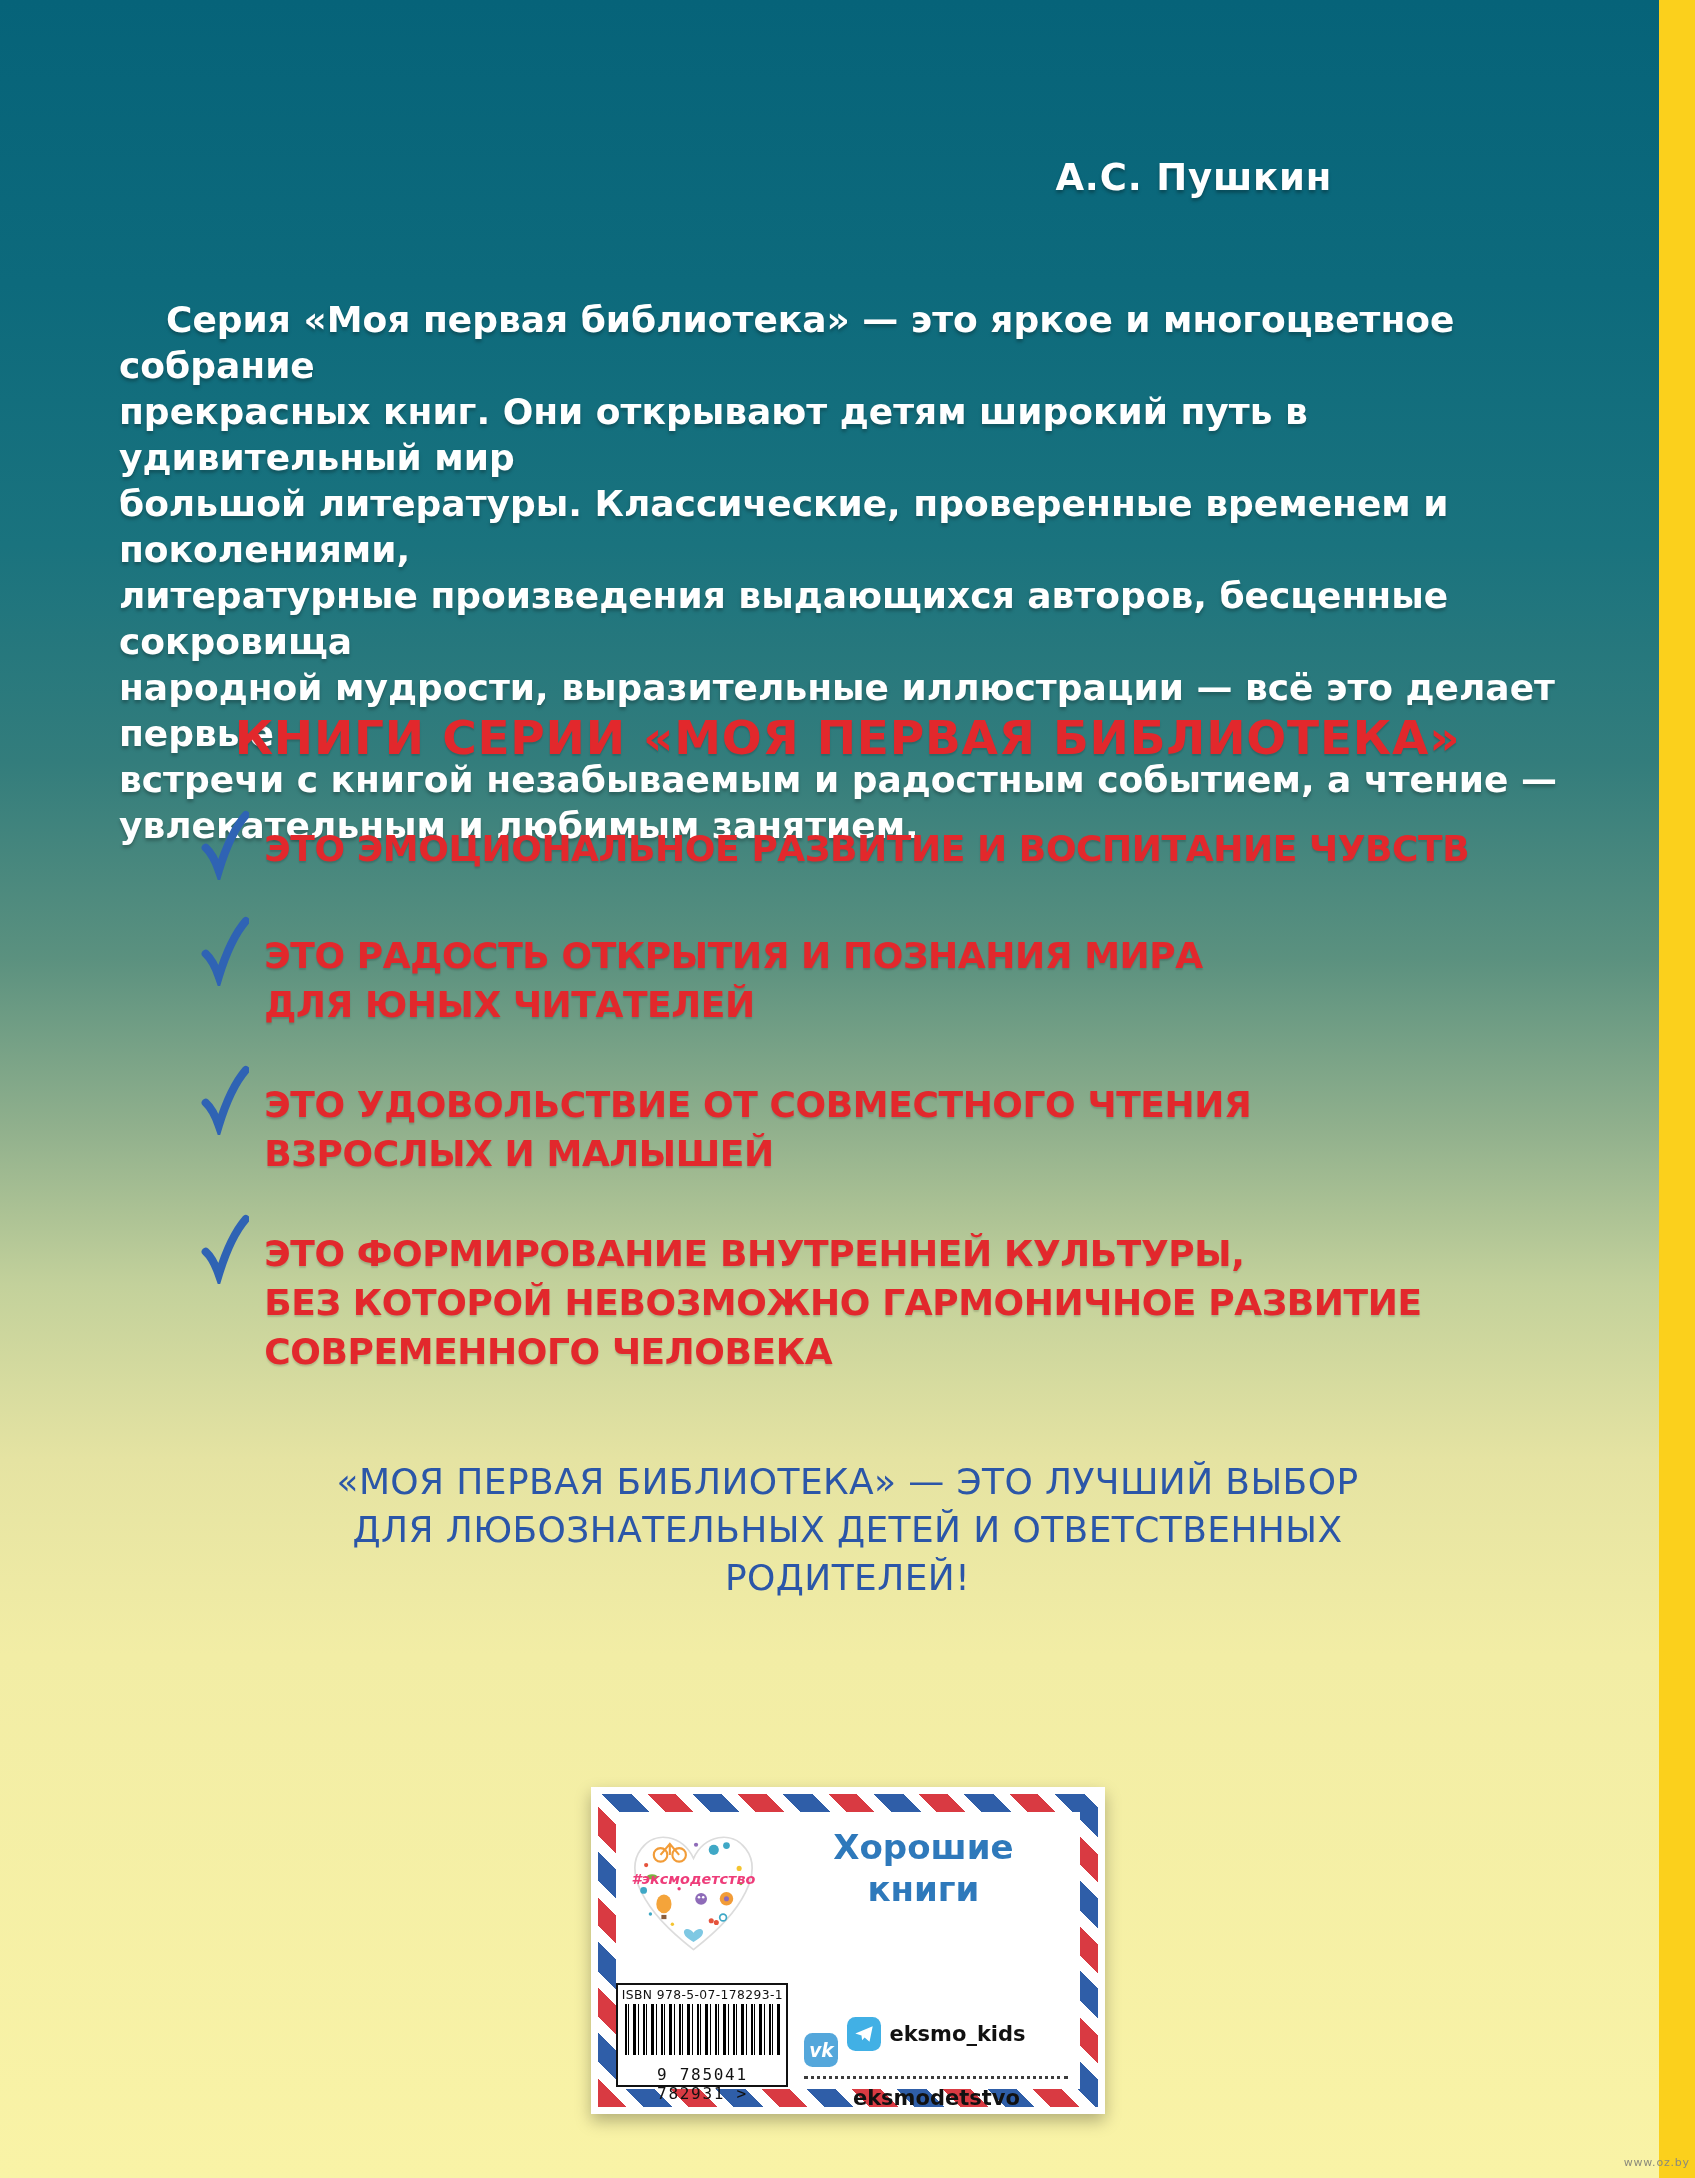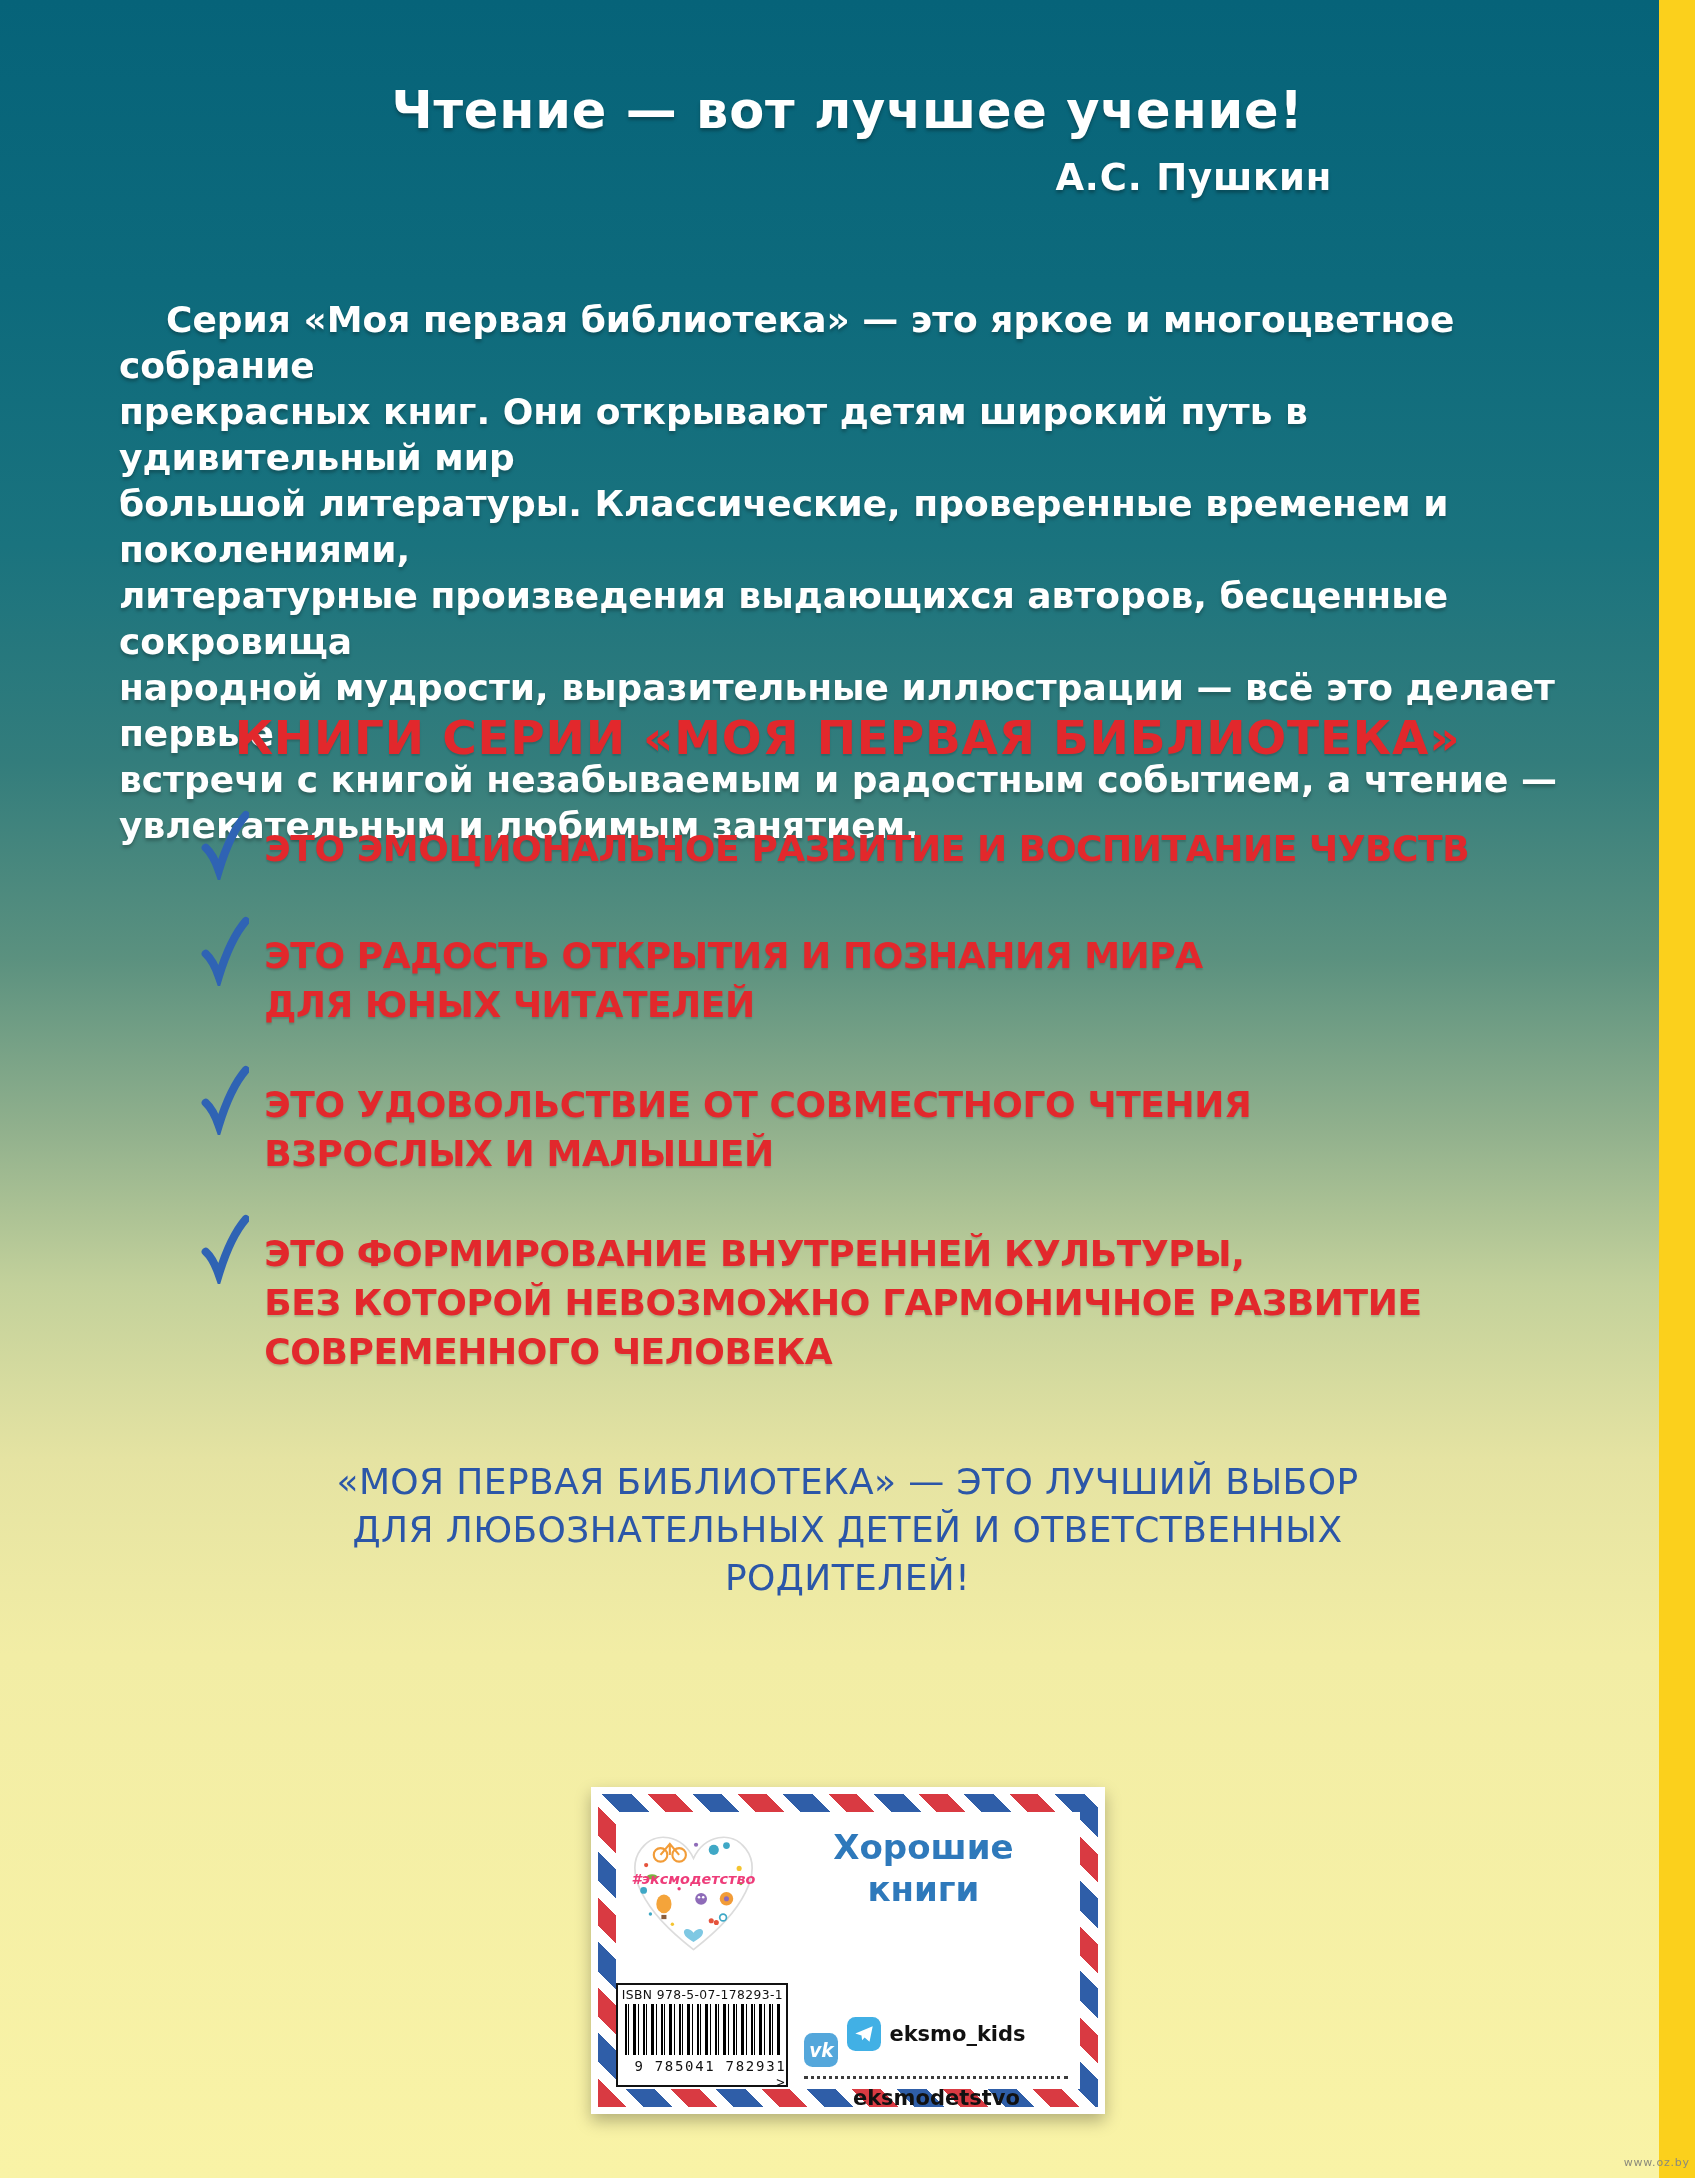--- a/index.html
+++ b/index.html
@@ -52,43 +52,42 @@
   .slogan-top{font-size:34px;line-height:42px;font-weight:bold;}
   .slogan-bottom{font-size:26px;line-height:32px;font-weight:bold;}
 
   .isbn-box{position:absolute;left:0px;top:171px;width:168px;height:100px;
     border:2.5px solid #111;background:#fff;text-align:center;}
   .isbn{font-size:12.3px;color:#111;margin-top:2.5px;letter-spacing:0.4px;}
   .bars{height:51px;margin:1.7px 6.8px 0;
     background:repeating-linear-gradient(90deg,
       #000 0 1.7px,transparent 1.7px 3.4px,#000 3.4px 4.2px,transparent 4.2px 7.6px,
       #000 7.6px 11px,transparent 11px 12.7px,#000 12.7px 13.6px,transparent 13.6px 18px);}
-  .digits{font-family:"DejaVu Sans Mono","Liberation Mono",monospace;font-size:14px;
-    color:#111;letter-spacing:1.7px;margin-top:3px;text-align:right;}
+  .digits{font-family:"DejaVu Sans Mono","Liberation Mono",monospace;font-size:16px;
+    color:#111;letter-spacing:1.7px;margin-top:10px;}
 
   .social{position:absolute;left:188px;top:188px;width:264px;}
   .social-row{display:flex;align-items:center;gap:8.5px;}
   .icon{width:34px;height:34px;border-radius:8.5px;display:inline-flex;
     align-items:center;justify-content:center;flex:0 0 34px;}
   .vk{background:#54a7db;color:#fff;font-weight:bold;font-style:italic;font-size:18.6px;margin-top:33px;}
   .tg{background:#41b0e5;}
   .tg svg{width:22px;height:22px;}
   .handle{font-size:21px;font-weight:bold;color:#111;}
   .dots{border-bottom:3.4px dotted #3c3c3c;margin:8.5px 0 6.8px;}
   .handle2{text-align:center;}
 
   .watermark{position:absolute;top:2156px;right:5.1px;font-size:11px;color:#8a8a7c;letter-spacing:0.8px;}
 </style>
 </head>
 <body>
 
 <div class="cover">
   <div class="edge-stripe"></div>
 
-  <h1 class="quote-title">Чтение — вот лучшее учение!</h1>
   <div class="quote-author">А.С. Пушкин</div>
 
   <p class="intro pre">Серия «Моя первая библиотека» — это яркое и многоцветное собрание
 прекрасных книг. Они открывают детям широкий путь в удивительный мир
 большой литературы. Классические, проверенные временем и поколениями,
 литературные произведения выдающихся авторов, бесценные сокровища
 народной мудрости, выразительные иллюстрации — всё это делает первые
 встречи с книгой незабываемым и радостным событием, а чтение —
 увлекательным и любимым занятием.</p>
 

